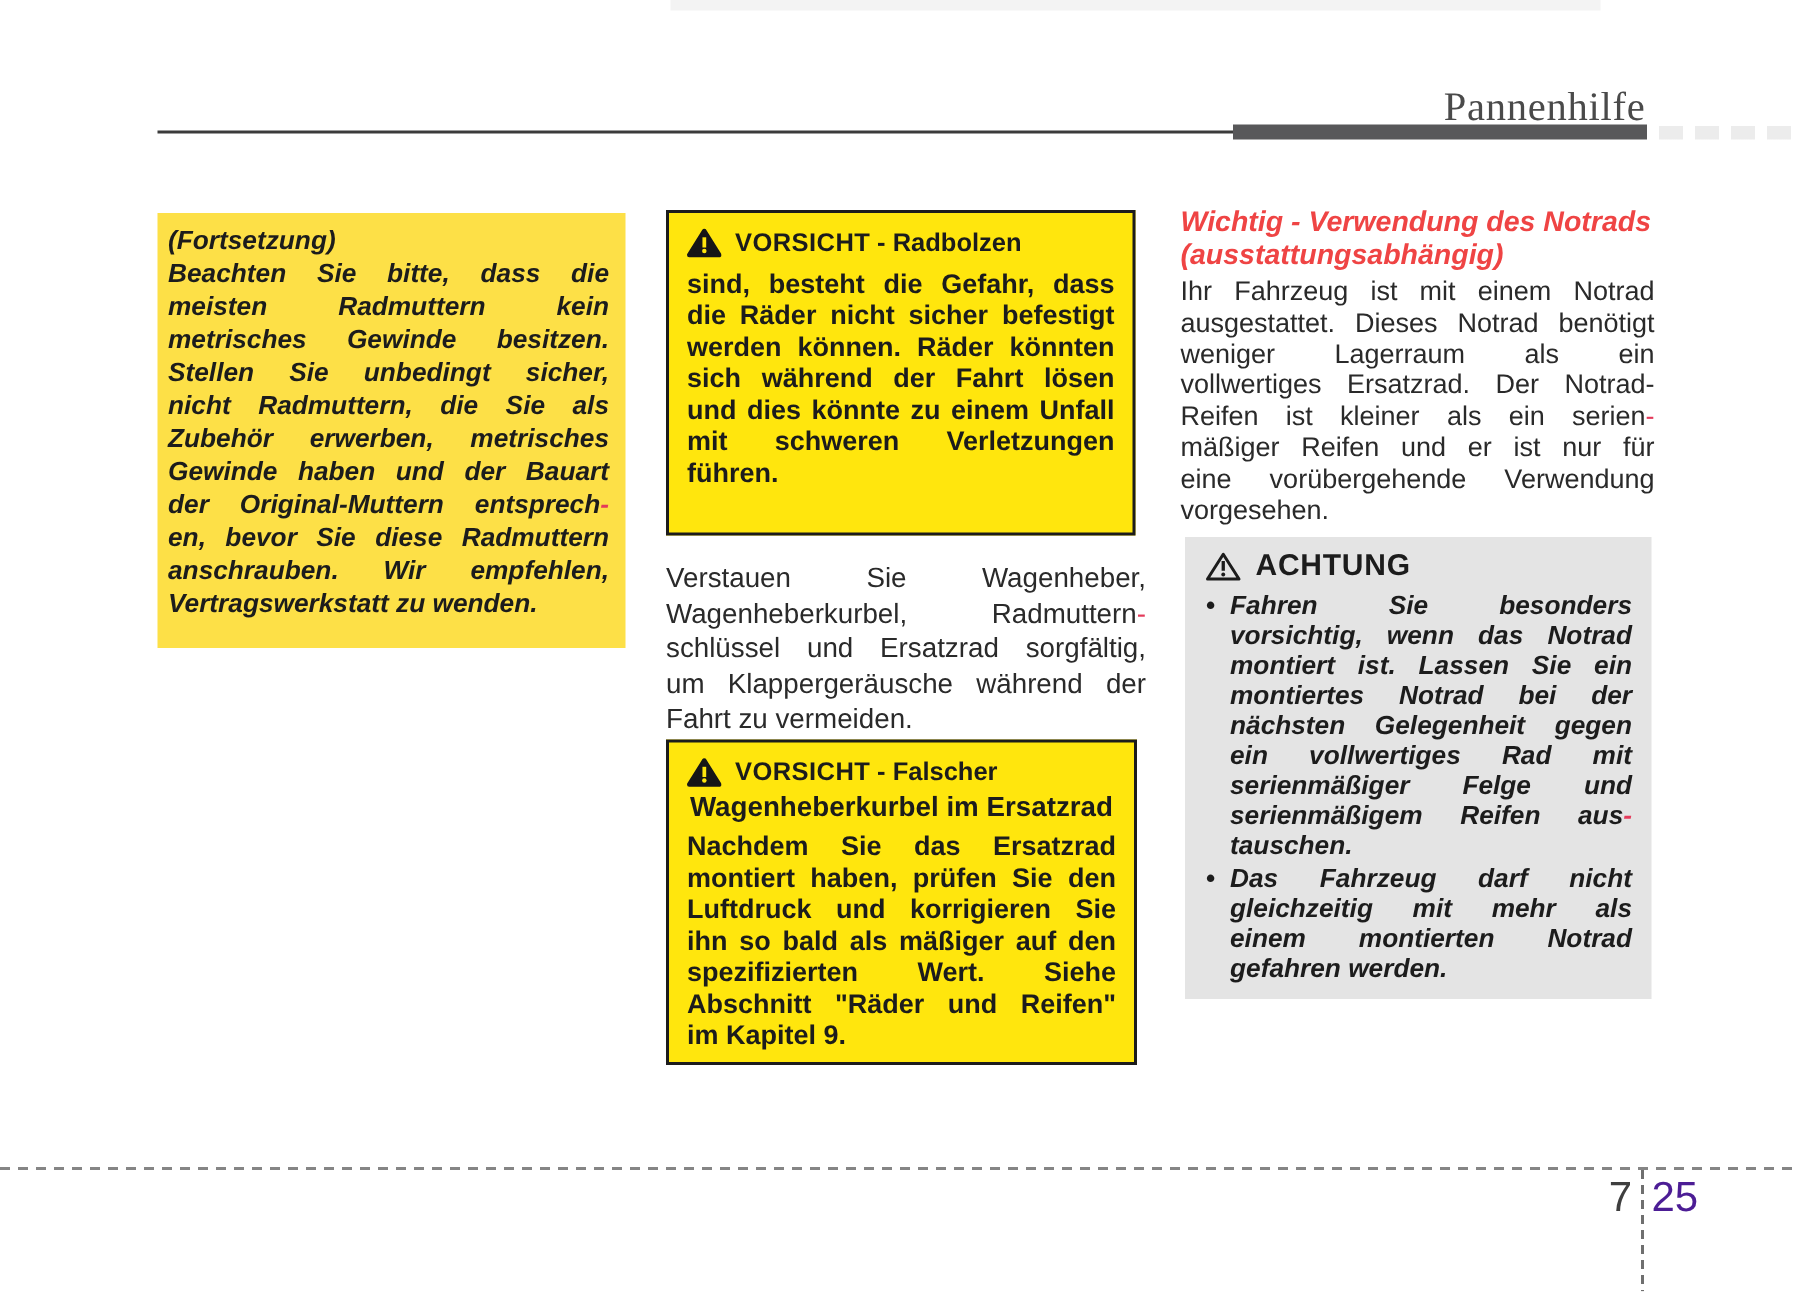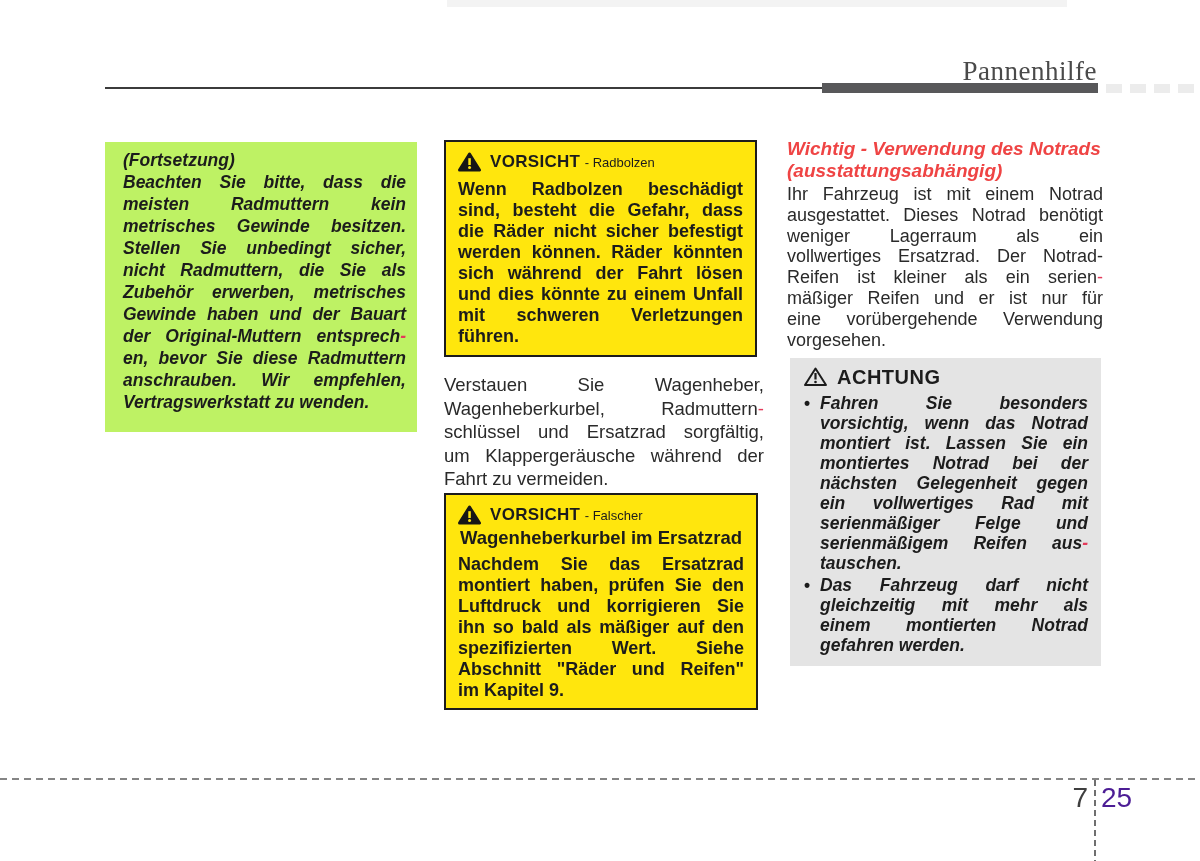--- a/index.html
+++ b/index.html
@@ -16,51 +16,51 @@
         font-family:"Liberation Serif",serif;font-size:27px;color:#4a4a4a;letter-spacing:.5px;}
   .header-rule{position:absolute;left:105px;top:87px;width:992px;height:2px;background:#3b3b3b;}
   .header-bar{position:absolute;left:822px;top:83px;width:276px;height:10px;background:#58585a;}
 
   
   .line{text-align:justify;text-align-last:justify;white-space:nowrap;}
   .line.para-end{text-align-last:left;}
   .red-h{color:#e43a5a;}
 
   
-  .leftbox{position:absolute;left:105px;top:142px;width:312px;height:290px;background:#bef264;
-        box-sizing:border-box;padding:7px 11px 0 18px;}
+  .leftbox{position:absolute;left:105px;top:142px;width:312px;height:290px;background:#fde047;
+        box-sizing:border-box;padding:7px 11px 0 7px;}
   .leftbox .hd{font-style:italic;font-weight:bold;font-size:17.5px;line-height:22px;}
   .leftbox .line{font-style:italic;font-weight:bold;font-size:17.5px;line-height:22px;}
 
   
   .ybox{position:absolute;background:#ffe60d;border:2px solid #1c1c1c;box-sizing:border-box;
         padding:8px 12px 0 12px;}
   .ybox1{left:444px;top:140px;width:313px;height:217px;}
   .ybox2{left:444px;top:493px;width:314px;height:217px;}
   .vtitle{display:flex;align-items:center;gap:9px;}
   .vt-main{font-weight:bold;font-size:17px;line-height:24px;letter-spacing:.3px;}
-  .vt-sub{font-weight:normal;font-size:13px;}
+  .vt-sub{font-weight:bold;font-size:17px;}
   .vtitle2{text-align:right;font-weight:bold;font-size:18.5px;line-height:22px;padding-right:2px;}
   .ybox .body{margin-top:5px;}
   .ybox .line{font-weight:bold;font-size:18px;line-height:21px;}
 
   
   .midtext{position:absolute;left:444px;top:373px;width:320px;}
   .midtext .line{font-size:18.5px;line-height:23.5px;color:#2a2a2a;}
 
   
   .rhead{position:absolute;left:787px;top:138px;width:316px;
         font-style:italic;font-weight:bold;font-size:19px;line-height:22px;color:#ef4444;}
   .rbody{position:absolute;left:787px;top:184px;width:316px;}
   .rbody .line{font-size:18px;line-height:20.8px;color:#2a2a2a;}
 
   
   .abox{position:absolute;left:790px;top:358px;width:311px;height:308px;background:#e4e4e4;
         box-sizing:border-box;padding:8px 13px 0 13px;}
-  .atitle{display:flex;align-items:flex-start;gap:9px;margin-bottom:4px;}
+  .atitle{display:flex;align-items:center;gap:9px;margin-bottom:4px;}
   .at-main{font-weight:bold;font-size:20px;letter-spacing:.5px;}
   .abox .bullet{position:relative;padding-left:17px;margin-top:2px;}
   .abox .bmark{position:absolute;left:1px;top:0;font-weight:bold;font-size:17.5px;line-height:20px;}
   .abox .line{font-style:italic;font-weight:bold;font-size:17.5px;line-height:20px;}
 
   
   .foot-hline{position:absolute;left:0;top:778px;width:1200px;height:2px;
         background:repeating-linear-gradient(90deg,#858585 0 7px,transparent 7px 12px);}
   .foot-vline{position:absolute;left:1094px;top:780px;width:2px;height:81px;
         background:repeating-linear-gradient(180deg,#6f6f6f 0 6px,transparent 6px 10px);}
@@ -102,21 +102,20 @@
   <div class="ybox ybox1">
     <div class="vtitle">
       <svg class="icon" width="23" height="20" viewBox="0 0 23 20">
         <path d="M11.5 2 L21.5 18 H1.5 Z" fill="#161616" stroke="#161616" stroke-width="3" stroke-linejoin="round"></path>
         <rect x="10.3" y="6.2" width="2.5" height="6.8" fill="#ffe60d"></rect>
         <circle cx="11.55" cy="15.4" r="1.5" fill="#ffe60d"></circle>
       </svg>
       <span><span class="vt-main">VORSICHT</span> <span class="vt-sub">- Radbolzen</span></span>
     </div>
     <div class="body">
-        <div class="line">Wenn Radbolzen beschädigt</div>
         <div class="line">sind, besteht die Gefahr, dass</div>
         <div class="line">die Räder nicht sicher befestigt</div>
         <div class="line">werden können. Räder könnten</div>
         <div class="line">sich während der Fahrt lösen</div>
         <div class="line">und dies könnte zu einem Unfall</div>
         <div class="line">mit schweren Verletzungen</div>
         <div class="line para-end">führen.</div>
       </div>
   </div>
 

